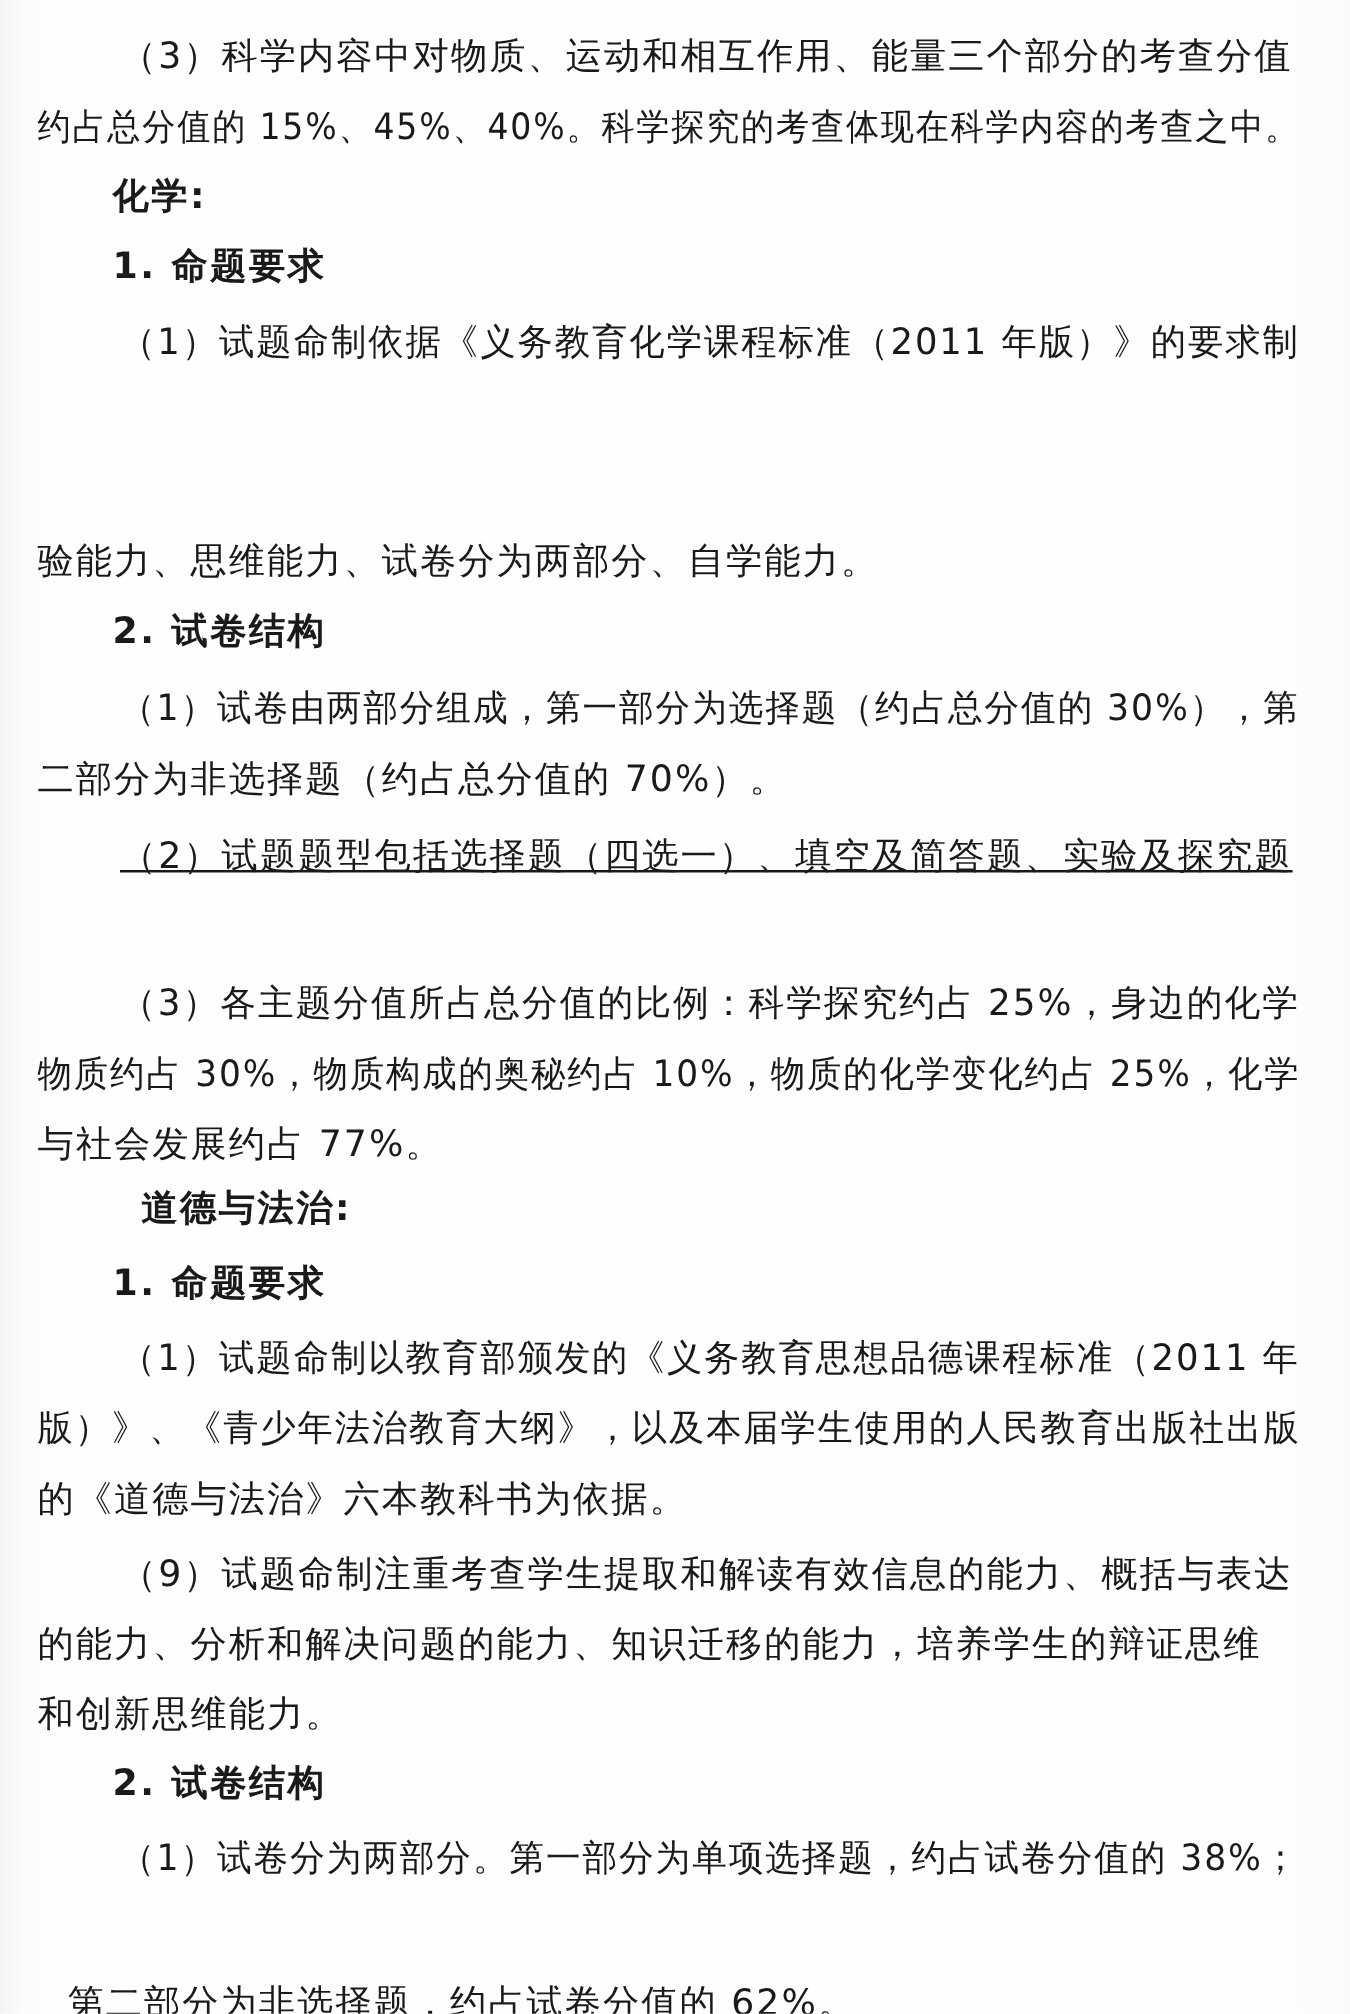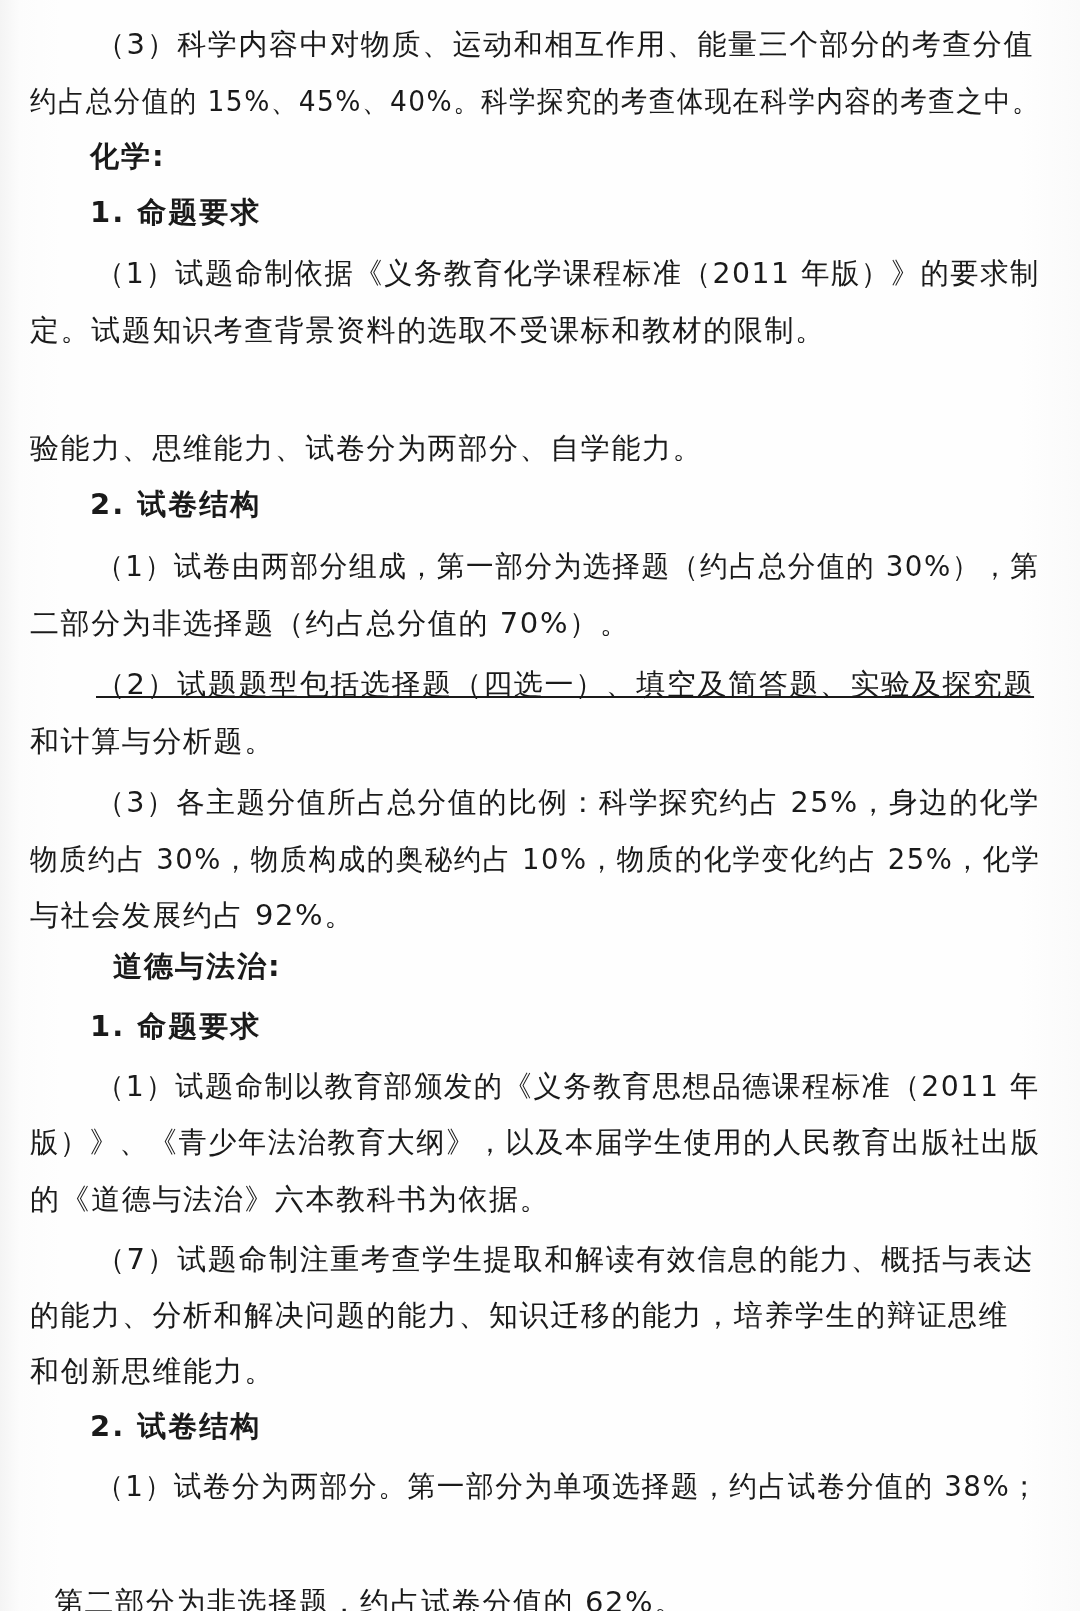--- a/index.html
+++ b/index.html
@@ -45,44 +45,42 @@
 
 <div class="page">
 
   <div class="line indent" style="top:24px;">（3）科学内容中对物质、运动和相互作用、能量三个部分的考查分值</div>
   <div class="line" style="top: 81px; transform: scaleX(0.9132);">约占总分值的 15%、45%、40%。科学探究的考查体现在科学内容的考查之中。</div>
 
   <div class="line heading" style="top:136px;">化学:</div>
   <div class="line heading" style="top:192px;">1. 命题要求</div>
 
   <div class="line indent" style="top: 253px; transform: scaleX(0.9752);">（1）试题命制依据《义务教育化学课程标准（2011 年版）》的要求制</div>
-  <div class="line" style="top:310px;">定。试题知识考查背景资料的选取不受课标和教材的限制。</div>
 
   <div class="line" style="top:428px;">验能力、思维能力、试卷分为两部分、自学能力。</div>
 
   <div class="line heading" style="top:484px;">2. 试卷结构</div>
 
   <div class="line indent" style="top: 546px; transform: scaleX(0.9555);">（1）试卷由两部分组成，第一部分为选择题（约占总分值的 30%），第</div>
   <div class="line" style="top:603px;">二部分为非选择题（约占总分值的 70%）。</div>
 
   <div class="line indent" style="top:664px;text-decoration:underline;">（2）试题题型包括选择题（四选一）、填空及简答题、实验及探究题</div>
-  <div class="line" style="top:721px;">和计算与分析题。</div>
 
   <div class="line indent" style="top: 782px; transform: scaleX(0.9864);">（3）各主题分值所占总分值的比例：科学探究约占 25%，身边的化学</div>
   <div class="line" style="top: 839px; transform: scaleX(0.9475);">物质约占 30%，物质构成的奥秘约占 10%，物质的化学变化约占 25%，化学</div>
-  <div class="line" style="top:895px;">与社会发展约占 92%。</div>
+  <div class="line" style="top:895px;">与社会发展约占 77%。</div>
 
   <div class="line heading" style="top:946px;margin-left:23px;">道德与法治:</div>
   <div class="line heading" style="top:1006px;">1. 命题要求</div>
 
   <div class="line indent" style="top: 1066px; transform: scaleX(0.9752);">（1）试题命制以教育部颁发的《义务教育思想品德课程标准（2011 年</div>
   <div class="line" style="top: 1122px; transform: scaleX(0.9712);">版）》、《青少年法治教育大纲》，以及本届学生使用的人民教育出版社出版</div>
   <div class="line" style="top:1179px;">的《道德与法治》六本教科书为依据。</div>
 
-  <div class="line indent" style="top:1239px;">（7）试题命制注重考查学生提取和解读有效信息的能力、概括与表达</div>
+  <div class="line indent" style="top:1239px;">（9）试题命制注重考查学生提取和解读有效信息的能力、概括与表达</div>
   <div class="line" style="top:1351px;">和创新思维能力。</div>
   <div class="line" style="top:1295px;">的能力、分析和解决问题的能力、知识迁移的能力，培养学生的辩证思维</div>
 
   <div class="line heading" style="top:1406px;">2. 试卷结构</div>
 
   <div class="line indent" style="top: 1466px; transform: scaleX(0.9555);">（1）试卷分为两部分。第一部分为单项选择题，约占试卷分值的 38%；</div>
   <div class="line" style="top:1582px;margin-left:24px;">第二部分为非选择题，约占试卷分值的 62%。</div>
 
 </div>
 

